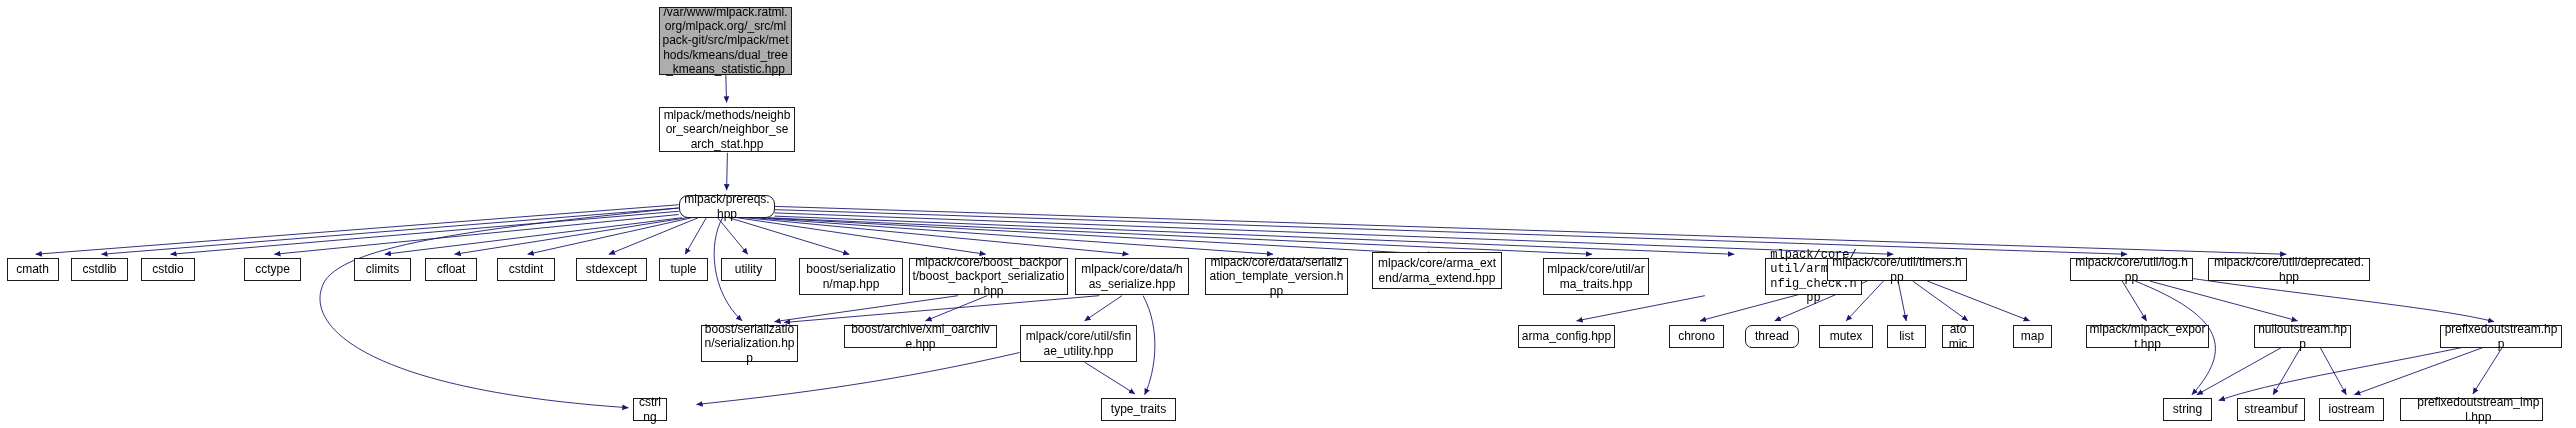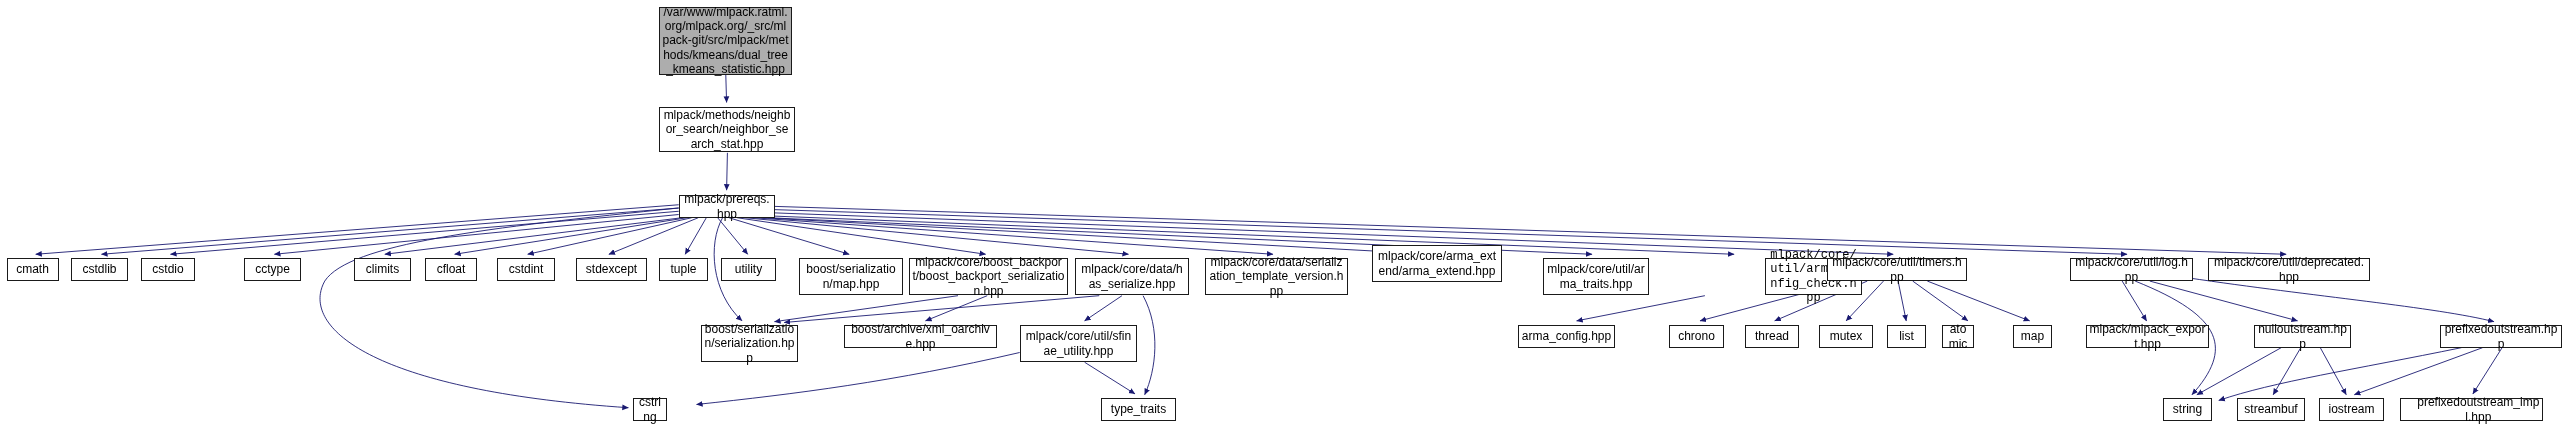--- a/index.html
+++ b/index.html
@@ -101,49 +101,49 @@
     <path d="M2834,428 L2800,486"></path>
     <path d="M2858,428 L2890,486"></path>
 
     <path d="M3032,428 C2900,455 2800,470 2733,493"></path>
     <path d="M3058,428 L2900,486"></path>
     <path d="M3082,428 L3046,485"></path>
   </svg>
 
   <div class="node root" style="left:659px; top:6.5px; width:133px; height:68px;">/var/www/mlpack.ratml.org/mlpack.org/_src/mlpack-git/src/mlpack/methods/kmeans/dual_tree_kmeans_statistic.hpp</div>
   <div class="node" style="left:659px; top:107px; width:136px; height:45px;">mlpack/methods/neighbor_search/neighbor_search_stat.hpp</div>
-  <div class="node" style="left:679px; top:195px; width:96px; height:23px;">mlpack/prereqs.hpp</div>
+  <div class="node" style="left:679px; top:195px; width:96px; height:23px;border-radius:9px;">mlpack/prereqs.hpp</div>
 
   <div class="node" style="left:6.5px; top:258px; width:52px; height:23px;">cmath</div>
   <div class="node" style="left:71px; top:258px; width:57px; height:23px;">cstdlib</div>
   <div class="node" style="left:141px; top:258px; width:54px; height:23px;">cstdio</div>
   <div class="node" style="left:244px; top:258px; width:57px; height:23px;">cctype</div>
   <div class="node" style="left:354px; top:258px; width:57px; height:23px;">climits</div>
   <div class="node" style="left:425px; top:258px; width:52px; height:23px;">cfloat</div>
   <div class="node" style="left:497px; top:258px; width:58px; height:23px;">cstdint</div>
   <div class="node" style="left:576px; top:258px; width:71px; height:23px;">stdexcept</div>
   <div class="node" style="left:659px; top:258px; width:49px; height:23px;">tuple</div>
   <div class="node" style="left:721px; top:258px; width:55px; height:23px;">utility</div>
   <div class="node" style="left:799px; top:258px; width:104px; height:37px;">boost/serialization/map.hpp</div>
   <div class="node" style="left:909px; top:258px; width:159px; height:37px;">mlpack/core/boost_backport/boost_backport_serialization.hpp</div>
   <div class="node" style="left:1075px; top:258px; width:114px; height:37px;">mlpack/core/data/has_serialize.hpp</div>
   <div class="node" style="left:1205px; top:258px; width:143px; height:37px;">mlpack/core/data/serialization_template_version.hpp</div>
-  <div class="node" style="left:1372px; top:245px; width:130px; height:37px;">mlpack/core/arma_extend/arma_extend.hpp</div>
+  <div class="node" style="left:1372px; top:252px; width:130px; height:37px;">mlpack/core/arma_extend/arma_extend.hpp</div>
   <div class="node" style="left:1543px; top:258px; width:106px; height:37px;">mlpack/core/util/arma_traits.hpp</div>
   <div class="node" style="left:1765px; top:258px; width:97px; height:37px;font-family:Liberation Mono, monospace;">mlpack/core/util/arma_config_check.hpp</div>
   <div class="node" style="left:1827px; top:258px; width:140px; height:23px;">mlpack/core/util/timers.hpp</div>
   <div class="node" style="left:2070px; top:258px; width:123px; height:23px;">mlpack/core/util/log.hpp</div>
   <div class="node" style="left:2208px; top:258px; width:162px; height:23px;">mlpack/core/util/deprecated.hpp</div>
 
   <div class="node" style="left:701px; top:325px; width:97px; height:37px;">boost/serialization/serialization.hpp</div>
   <div class="node" style="left:844px; top:325px; width:153px; height:23px;">boost/archive/xml_oarchive.hpp</div>
   <div class="node" style="left:1020px; top:325px; width:117px; height:37px;">mlpack/core/util/sfinae_utility.hpp</div>
   <div class="node" style="left:1518px; top:325px; width:97px; height:23px;">arma_config.hpp</div>
   <div class="node" style="left:1669px; top:325px; width:55px; height:23px;">chrono</div>
-  <div class="node" style="left:1745px; top:325px; width:54px; height:23px;">thread</div>
+  <div class="node" style="left:1745px; top:325px; width:54px; height:23px;border-radius:7px;">thread</div>
   <div class="node" style="left:1819px; top:325px; width:54px; height:23px;">mutex</div>
   <div class="node" style="left:1887px; top:325px; width:39px; height:23px;">list</div>
   <div class="node" style="left:1942px; top:325px; width:32px; height:23px;">atomic</div>
   <div class="node" style="left:2013px; top:325px; width:39px; height:23px;">map</div>
   <div class="node" style="left:2086px; top:325px; width:123px; height:23px;">mlpack/mlpack_export.hpp</div>
   <div class="node" style="left:2254px; top:325px; width:97px; height:23px;">nulloutstream.hpp</div>
   <div class="node" style="left:2440px; top:325px; width:122px; height:23px;">prefixedoutstream.hpp</div>
 
   <div class="node" style="left:633px; top:398px; width:34px; height:23px;">cstring</div>
   <div class="node" style="left:1101px; top:398px; width:75px; height:23px;">type_traits</div>

